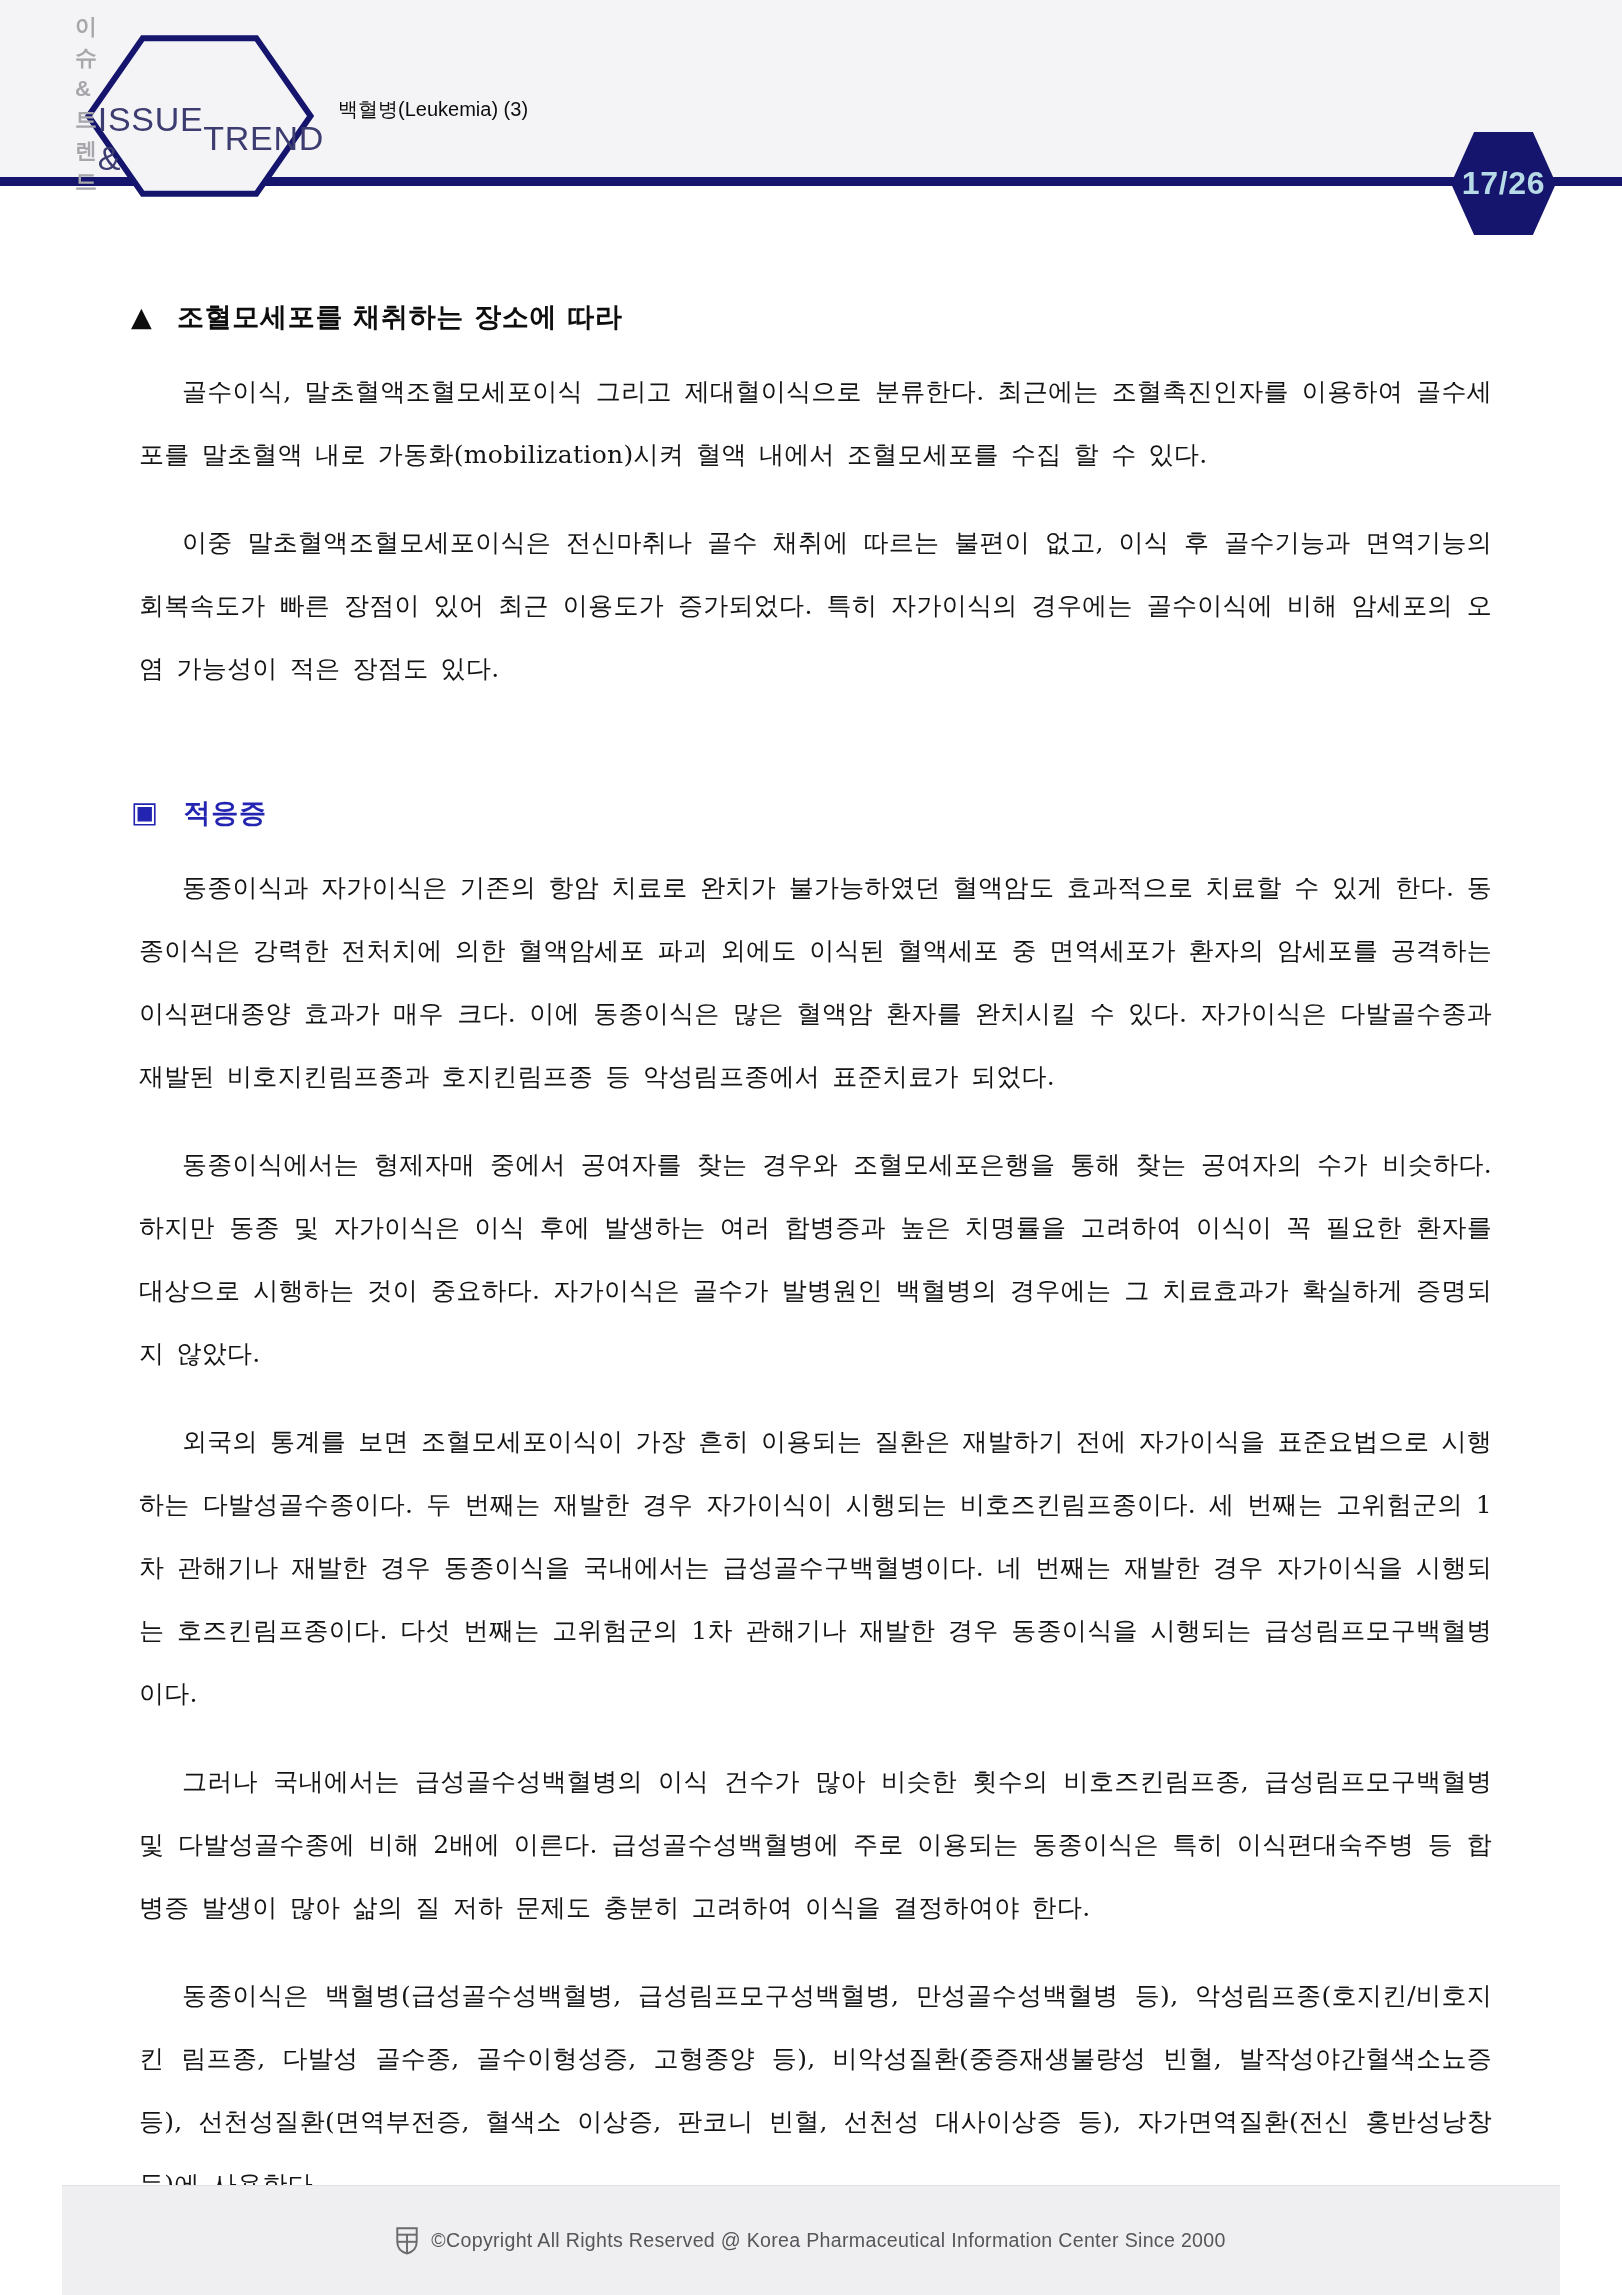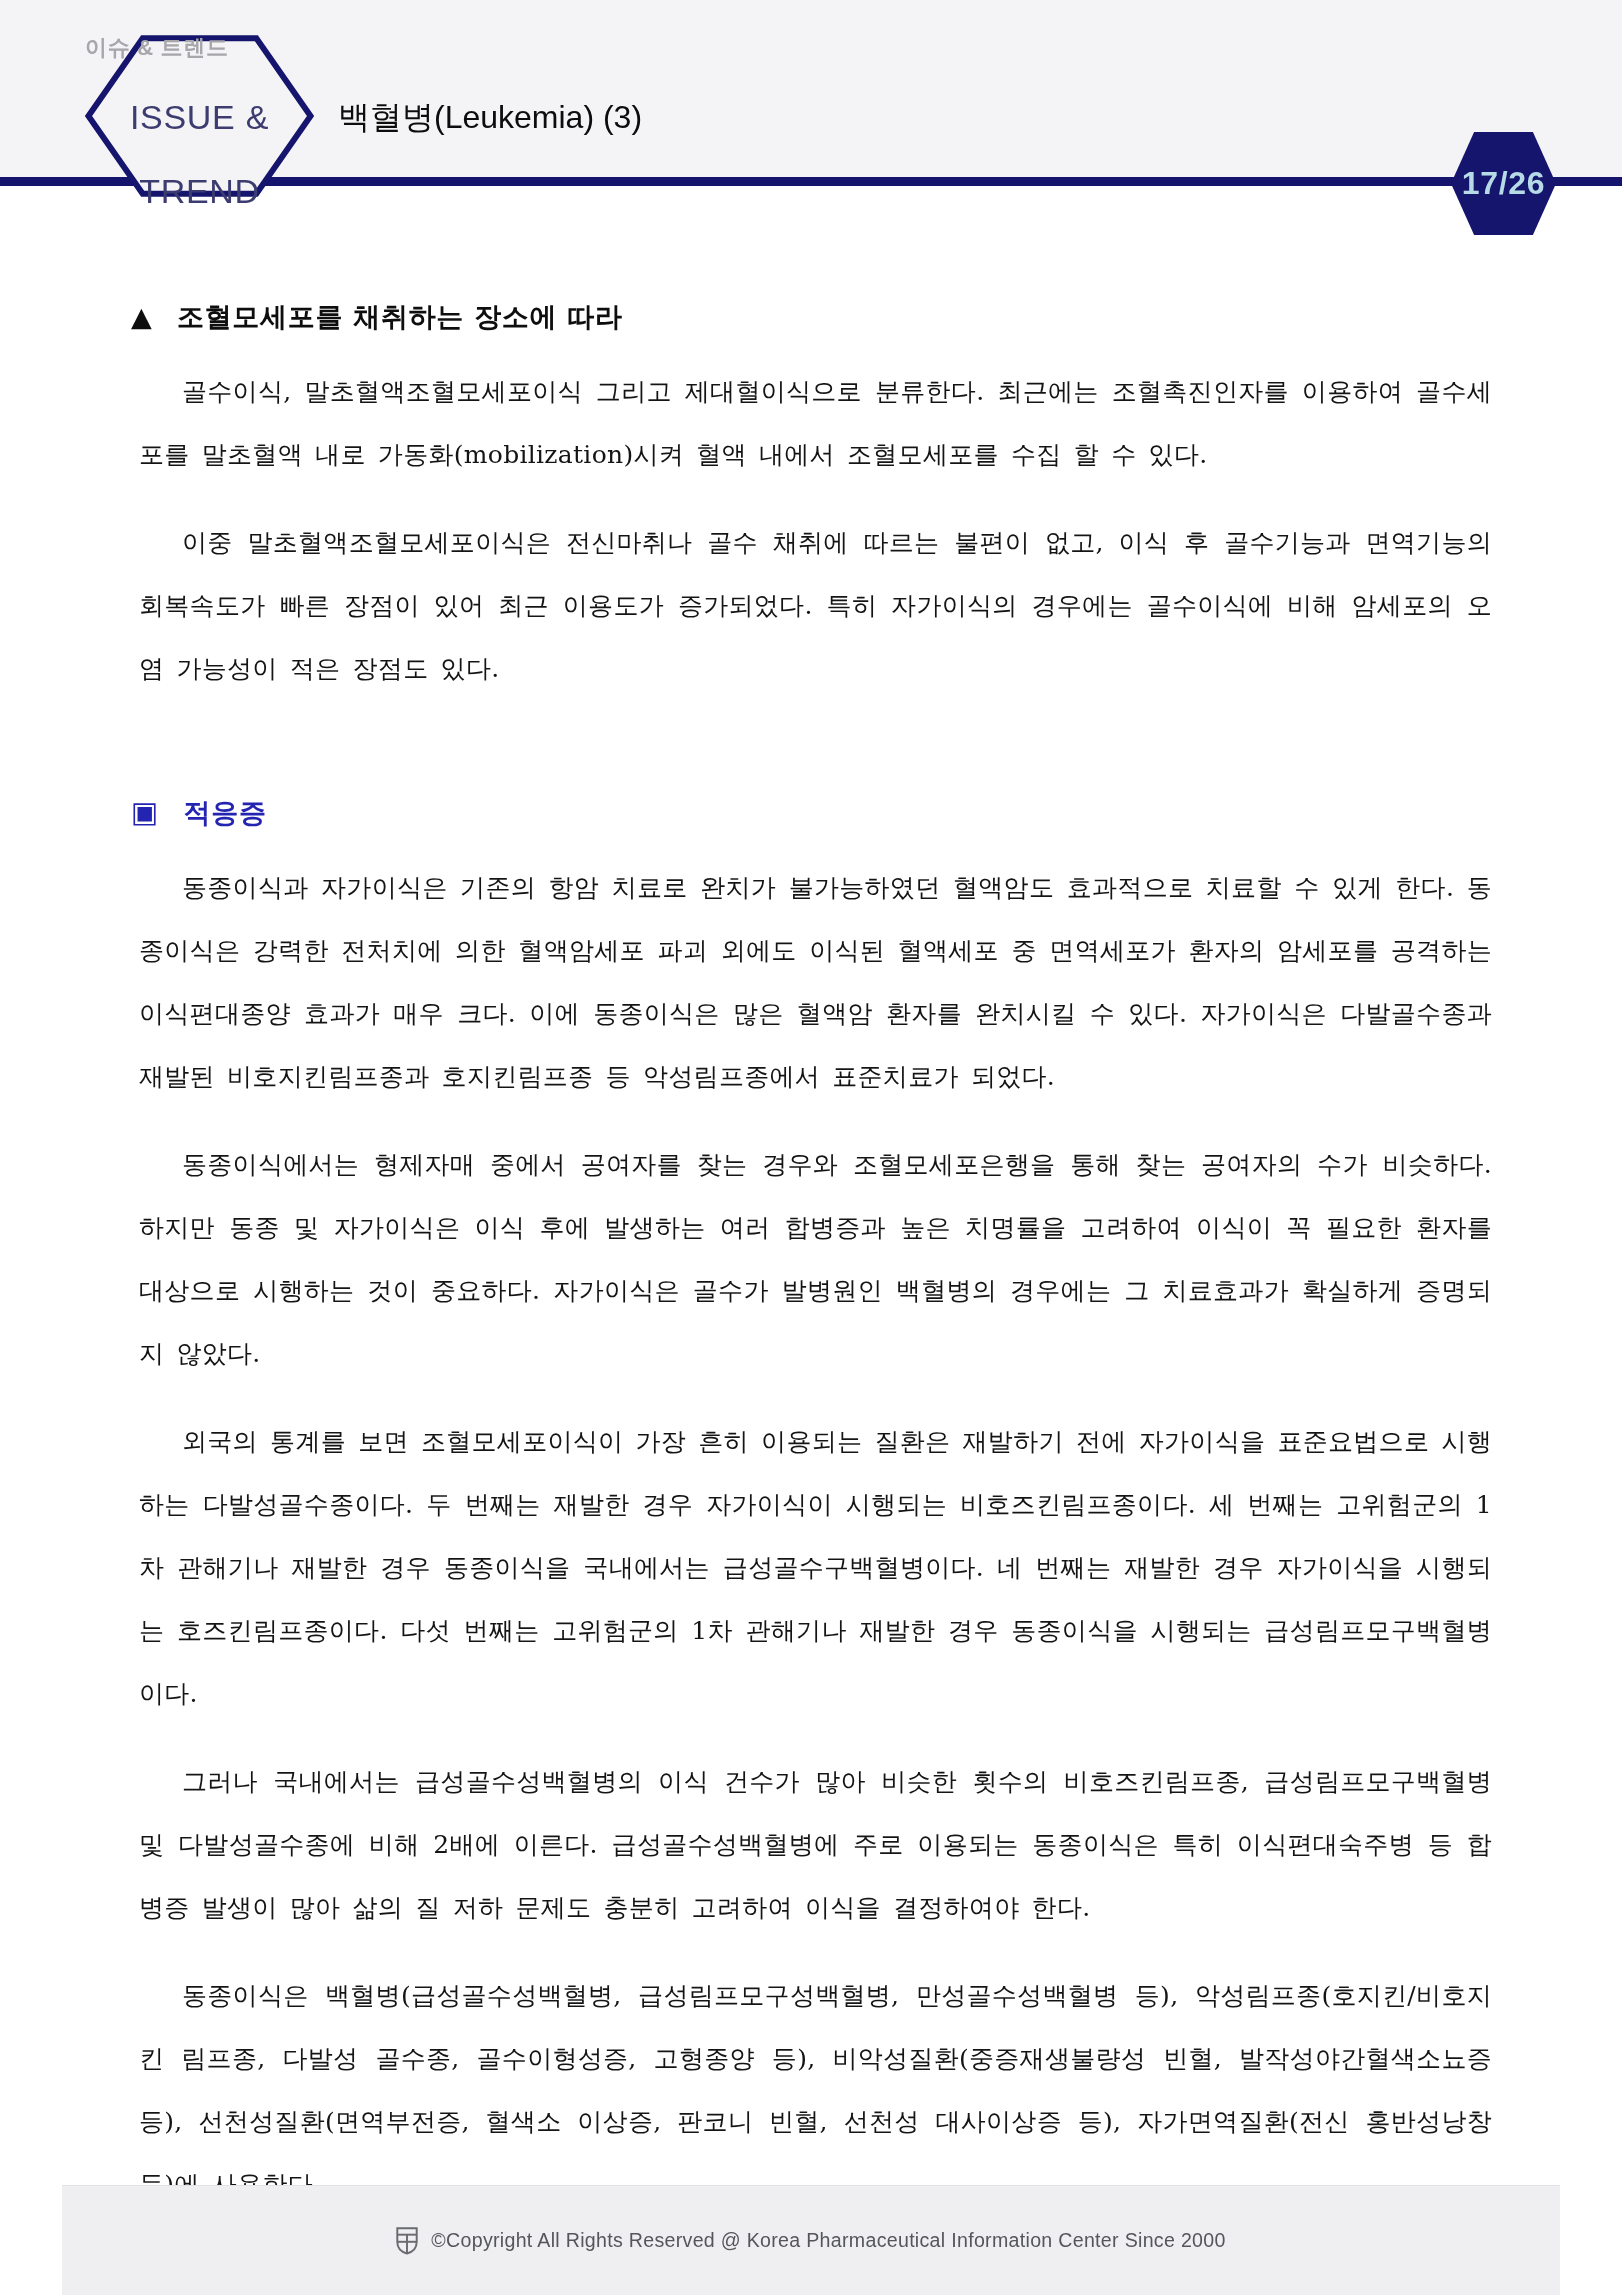--- a/index.html
+++ b/index.html
@@ -27,35 +27,35 @@
   .header-rule{
     position:absolute;left:0;top:177px;width:1623px;height:8.5px;
     background:var(--navy);
   }
   .badge-hex{
     position:absolute;left:85px;top:35px;width:229px;height:162px;
     z-index:3;
   }
   .badge-text{
     position:absolute;left:85px;top:35px;width:229px;height:162px;
-    z-index:4;display:flex;flex-direction:column;align-items:flex-start;justify-content:center;
+    z-index:4;display:flex;flex-direction:row;align-items:flex-end;justify-content:center;
     padding-top:10px;
   }
   .badge-kr{
     font-size:22px;color:#a6a6ab;letter-spacing:0.7px;line-height:31px;
     font-weight:bold;
   }
   .badge-en{
     font-size:34px;color:#3c3c70;line-height:39px;letter-spacing:0.7px;
     align-self:center;
     margin-top:35px;
   }
   .doc-title{
     position:absolute;left:338px;top:96px;
-    font-size:32px;font-weight:400;color:#0d0d0d;letter-spacing:0;
+    font-size:20px;font-weight:400;color:#0d0d0d;letter-spacing:0;
     white-space:nowrap;
   }
   .page-hex{
     position:absolute;left:1451px;top:132px;width:105px;height:103px;
     background:var(--navy);
     clip-path:polygon(22% 0,78% 0,100% 50%,78% 100%,22% 100%,0 50%);
     z-index:3;
     display:flex;align-items:center;justify-content:center;
   }
   .page-hex span{

